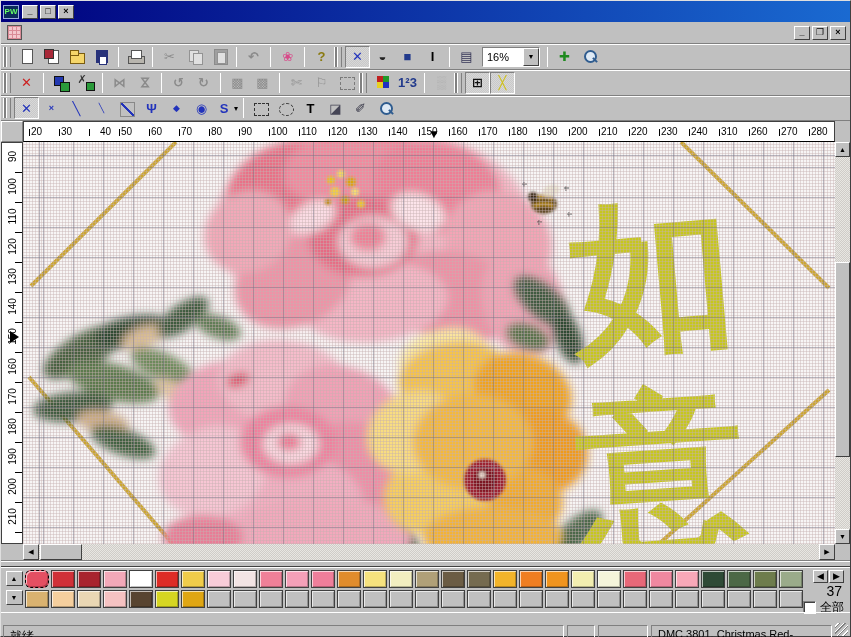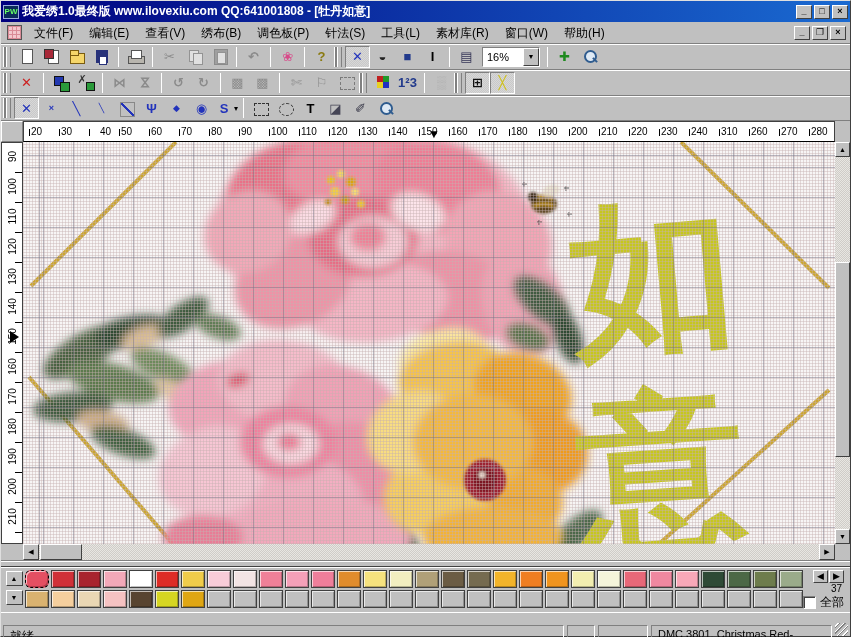--- a/index.html
+++ b/index.html
@@ -94,51 +94,49 @@
 .spincol{width:22px;display:flex;flex-direction:column;gap:4px;align-items:center;padding-top:1px;}
 .spbtn{width:17px;height:15px;background:#c0c0c0;border:1px solid #fff;border-right-color:#404040;border-bottom-color:#404040;font-size:7px;display:flex;align-items:center;justify-content:center;}
 .swatches{display:flex;flex-direction:column;gap:2px;}
 .swrow{display:flex;gap:2px;}
 .sw{width:24px;height:18px;border:1px solid #404040;box-shadow:inset 1px 1px 0 rgba(255,255,255,.65),inset -1px -1px 0 rgba(0,0,0,.25);}
 .sw.sel{border:1px dashed #000;border-radius:6px;}
 .sw.empty{background:#c0c0c0;}
 .palright{flex:1;display:flex;flex-direction:column;align-items:flex-end;padding-right:4px;}
 .parrows{display:flex;gap:1px;}
 .pabtn{width:15px;height:13px;background:#c0c0c0;border:1px solid #fff;border-right-color:#404040;border-bottom-color:#404040;font-size:9px;line-height:10px;text-align:center;font-weight:bold;}
-.pcount{font-size:10px;color:#000;margin:0 2px;}
+.pcount{font-size:14px;color:#000;margin:0 2px;}
 .allrow{display:flex;align-items:center;gap:4px;}
 .cbx{width:13px;height:13px;background:#fff;border:1px solid #808080;border-right-color:#fff;border-bottom-color:#fff;box-shadow:inset 1px 1px 0 #404040;}
 .alllabel{font-size:12px;color:#000;}
 
 .statusbar{height:26px;display:flex;align-items:center;gap:3px;padding:3px 2px 2px 2px;border-top:1px solid #fff;flex:0 0 auto;}
 .sp{height:19px;border:1px solid #808080;border-right-color:#fff;border-bottom-color:#fff;font-size:12px;color:#000;padding:2px 6px;white-space:nowrap;overflow:hidden;margin-top:16px;}
 .sp1{flex:1;}
 .sp2{width:28px;}
 .sp3{width:50px;}
 .sp4{width:181px;font-size:11px;}
 .grip2{width:13px;height:13px;align-self:flex-end;background:repeating-linear-gradient(135deg,transparent 0 2px,#fff 2px 3px,#808080 3px 4px);}
 </style>
 </head>
 <body>
 
 <div class="app">
 
   <div class="titlebar">
     <div class="appicon">PW</div>
-    <span class="title-text">我爱绣1.0最终版 www.ilovexiu.com QQ:641001808 - [牡丹如意]</span>
     <div class="winbtns">
       <div class="wbtn">_</div>
       <div class="wbtn">□</div>
       <div class="wbtn">×</div>
     </div>
   </div>
 
   <div class="menubar">
     <div class="mdi-icon"></div>
-    <span id="menu-items"><span class="menu-item">文件(F)</span><span class="menu-item">编辑(E)</span><span class="menu-item">查看(V)</span><span class="menu-item">绣布(B)</span><span class="menu-item">调色板(P)</span><span class="menu-item">针法(S)</span><span class="menu-item">工具(L)</span><span class="menu-item">素材库(R)</span><span class="menu-item">窗口(W)</span><span class="menu-item">帮助(H)</span></span>
     <span class="spacer"></span>
     <div class="mdibtns">
       <div class="wbtn">_</div>
       <div class="wbtn">❐</div>
       <div class="wbtn">×</div>
     </div>
   </div>
 
   <div class="toolbar" id="tb1">
       <div class="grip"></div>

